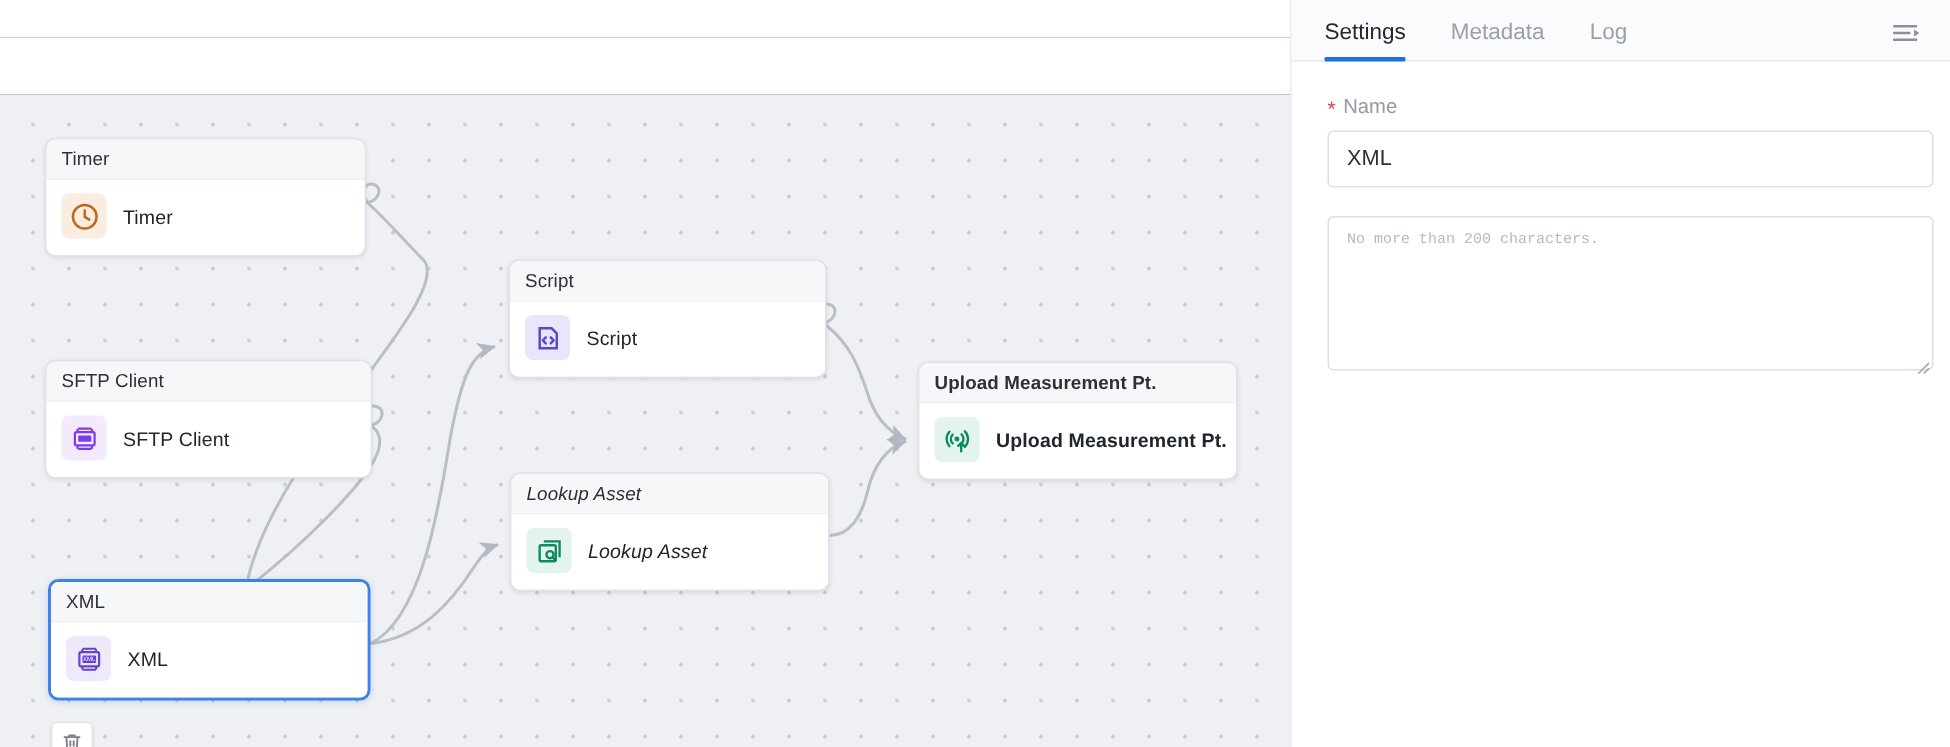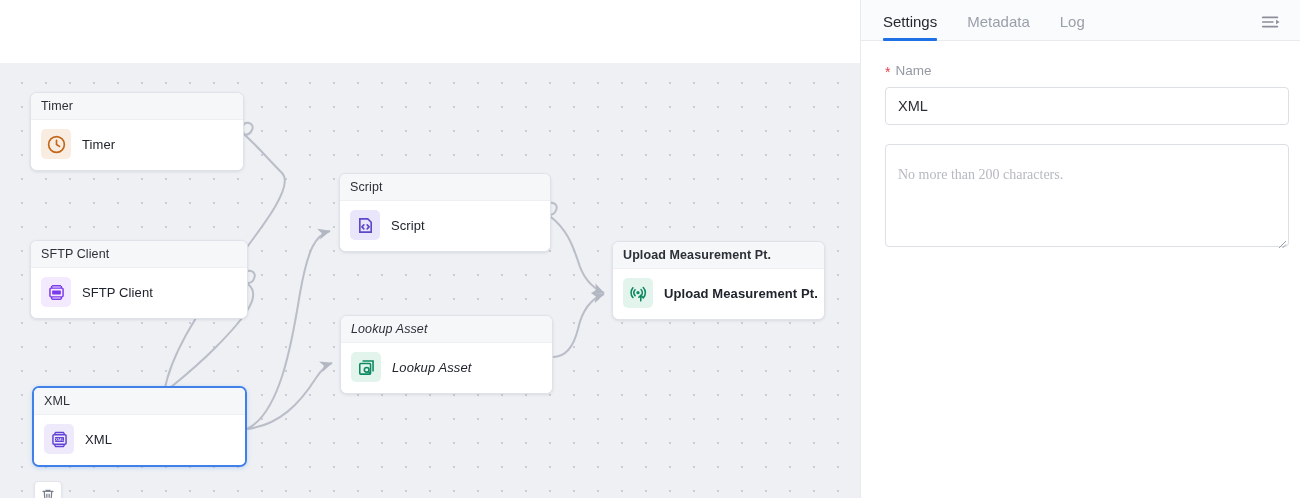--- a/index.html
+++ b/index.html
@@ -150,24 +150,24 @@
     outline: none;
   }
   .text-input::placeholder { color: #b5b9c1; }
   .field-gap { height: 19px; }
   .textarea-wrap { position: relative; width: 404px; }
   .text-area {
     width: 404px; height: 103px;
     border: 1px solid #dcdfe4;
     border-radius: 4px;
     background: #ffffff;
-    padding: 21px 12px;
-    font-size: 14px;
+    padding: 9px 12px;
+    font-size: 10px;
     color: #2b2f36;
-    font-family: Liberation Serif, serif;
+    font-family: Liberation Mono, monospace;
     resize: none;
     outline: none;
     line-height: 1.35;
   }
   .text-area::placeholder { color: #b5b9c1; }
   .resize-grip {
     position: absolute; right: 2px; bottom: 2px;
     width: 12px; height: 12px;
     pointer-events: none;
   }

